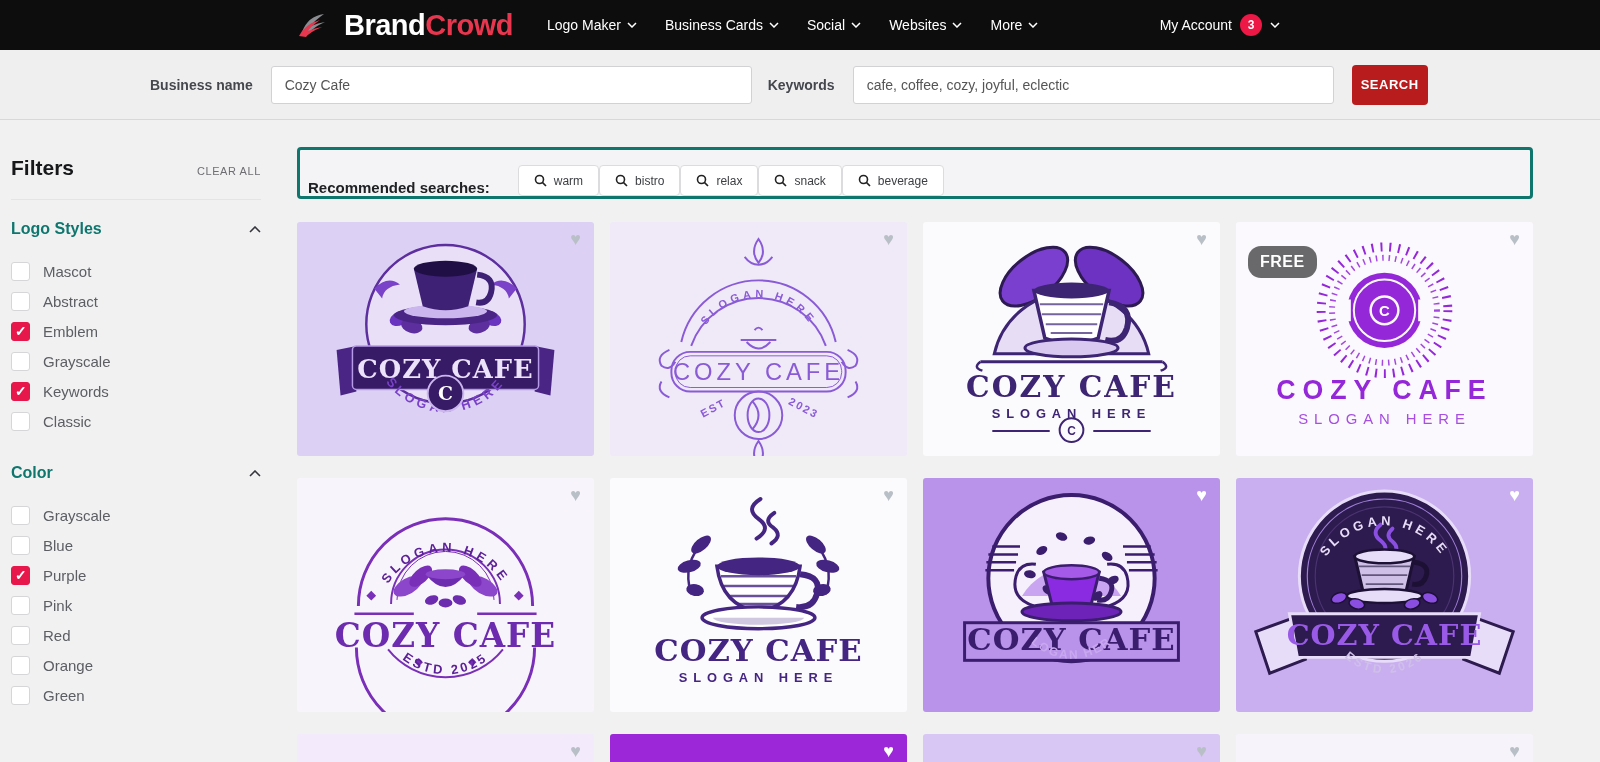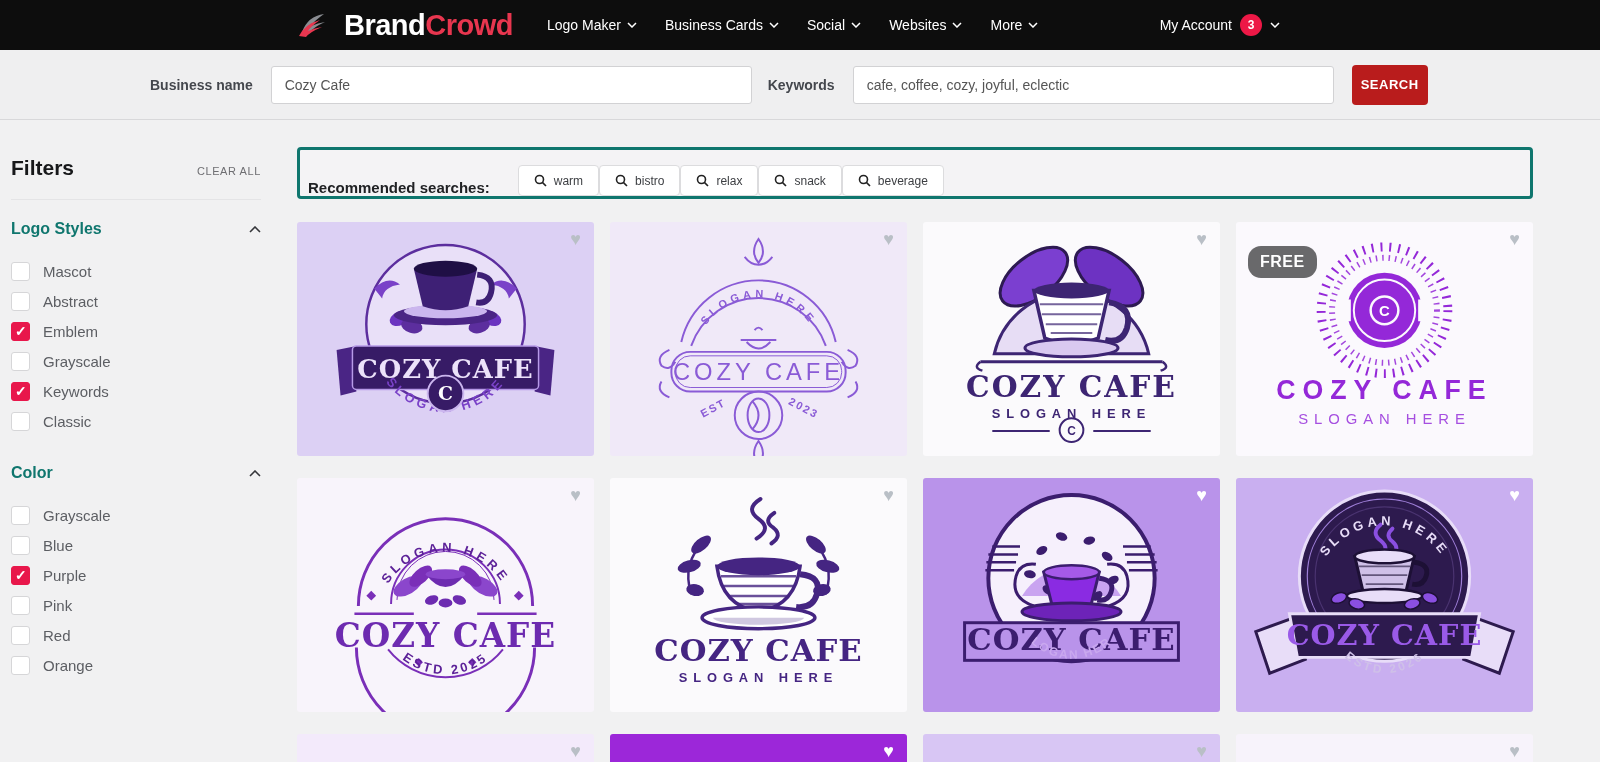--- a/index.html
+++ b/index.html
@@ -181,20 +181,24 @@
         <span class="cb"></span>
         <span class="opt-label">Pink</span>
       </div>
     <div class="opt-row">
         <span class="cb"></span>
         <span class="opt-label">Red</span>
       </div>
     <div class="opt-row">
         <span class="cb"></span>
         <span class="opt-label">Orange</span>
+      </div>
+    <div class="opt-row">
+        <span class="cb"></span>
+        <span class="opt-label">Green</span>
       </div>
   </aside>
 
   <main class="main">
     <div class="reco-bar">
       <span class="reco-label">Recommended searches:</span>
       <div class="pills">
         <span class="pill">
             <svg width="13" height="13" viewBox="0 0 13 13">
               <circle cx="5.5" cy="5.5" r="4" stroke="#222" stroke-width="1.6" fill="none"></circle>

